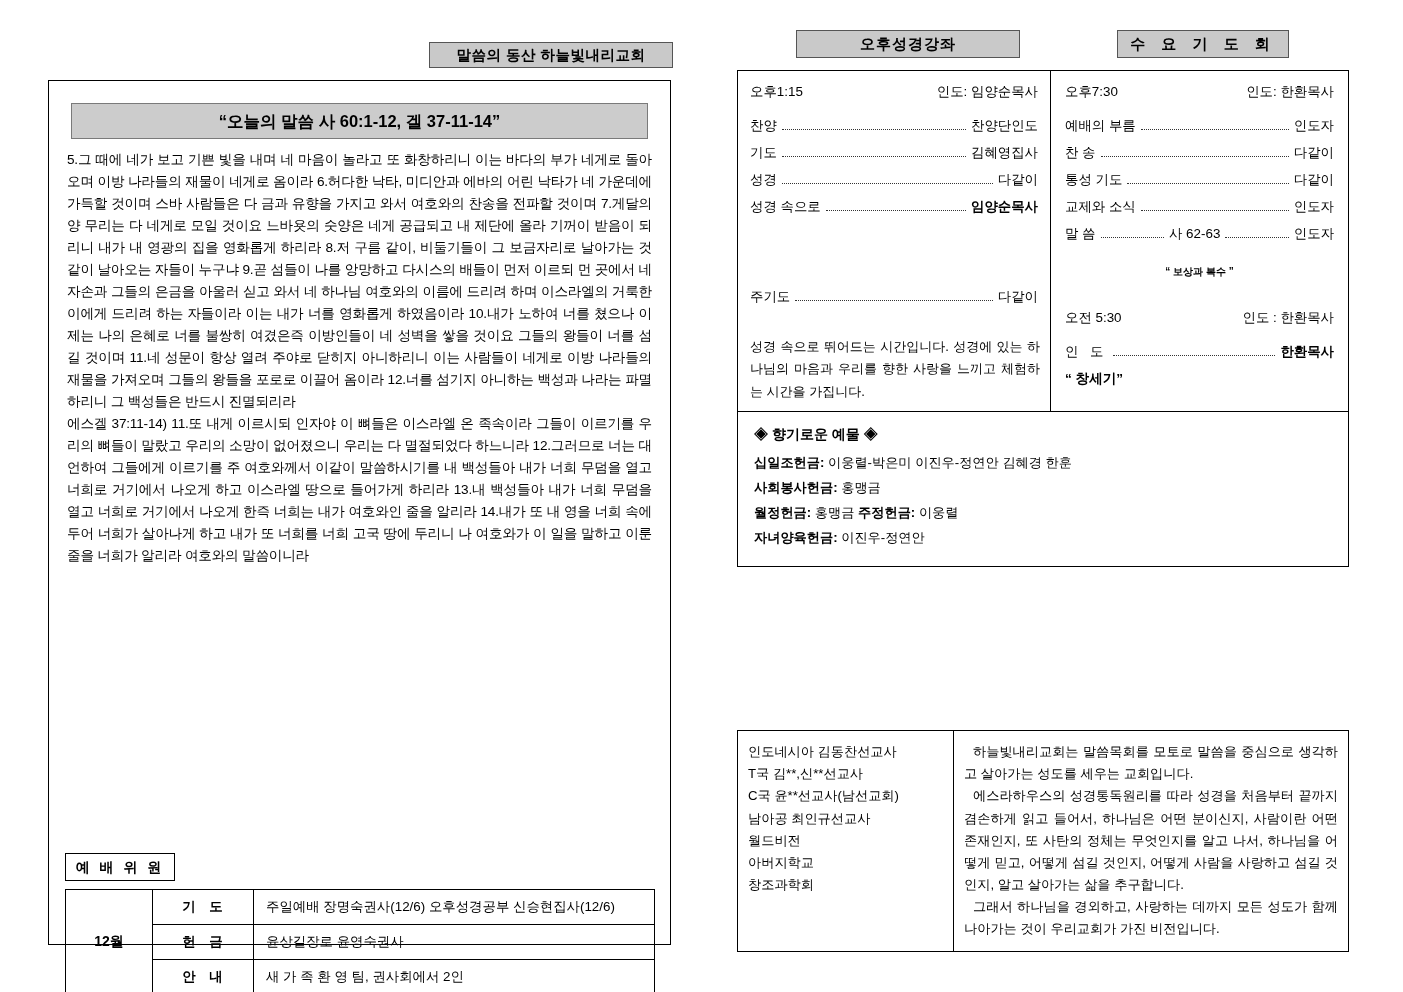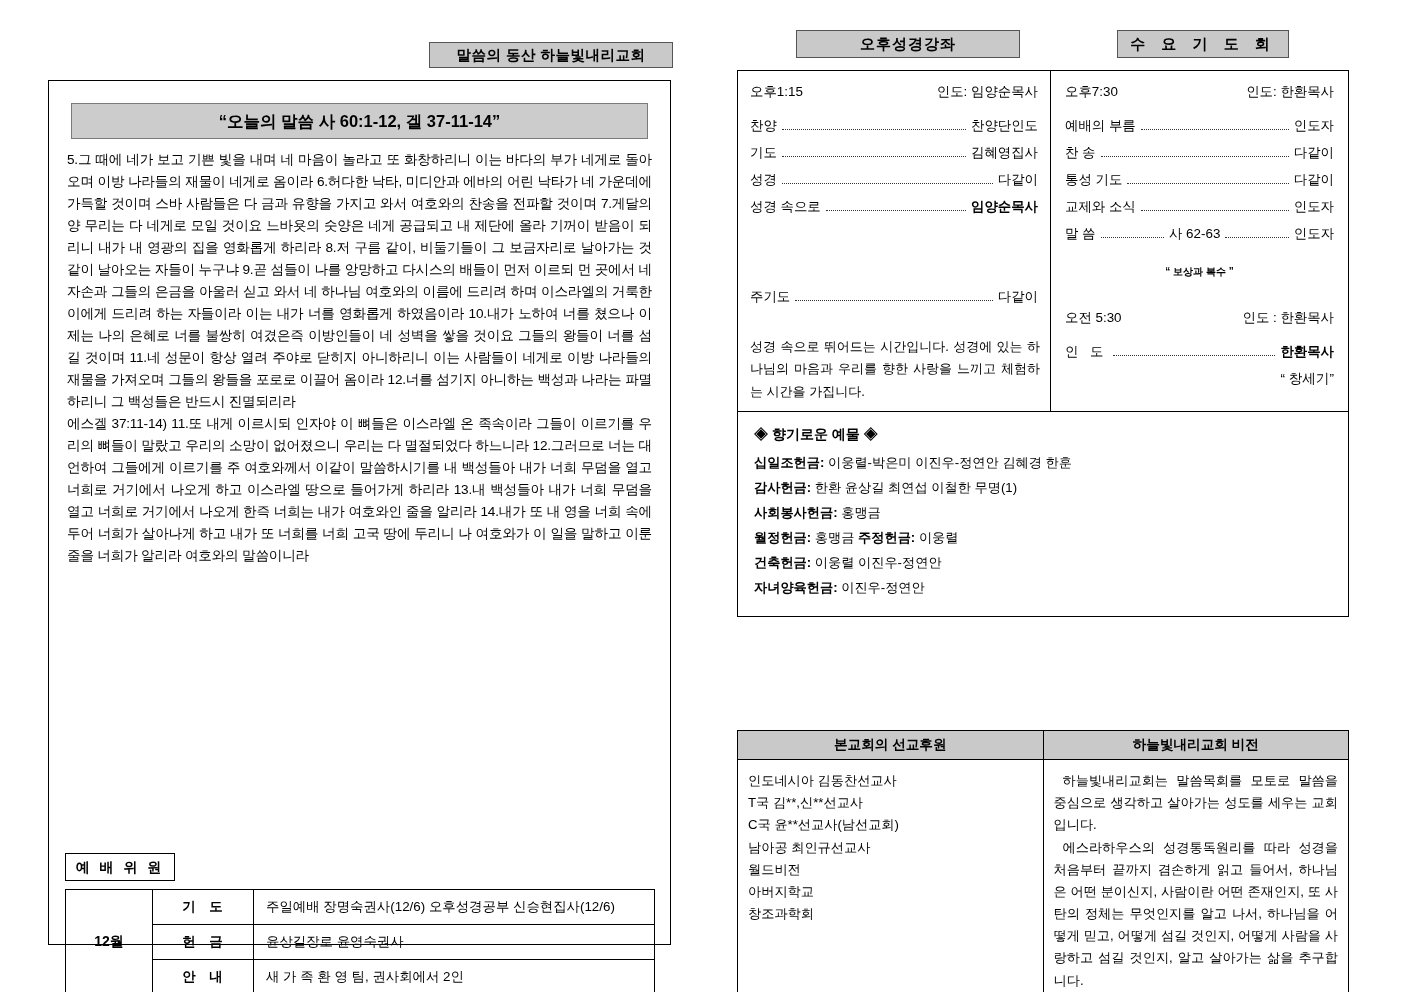--- a/index.html
+++ b/index.html
@@ -241,23 +241,23 @@
     font-weight: bold;
     font-size: 15px;
     height: 26px;
     line-height: 26px;
     letter-spacing: 6px;
   }
   .dawn-body {
     padding: 10px 14px 10px 14px;
   }
   .dawn-quote {
-    text-align: right;
+    text-align: left;
     font-size: 13.6px;
-    font-weight: normal;
+    font-weight: bold;
     margin-top: 8px;
   }
 
   .offering-sec {
     border-top: 1px solid #000;
     padding: 14px 16px 12px 16px;
   }
   .offering-title {
     font-size: 14px;
     font-weight: bold;
@@ -442,50 +442,38 @@
       </div>
 
       <div class="offering-sec">
         <div class="offering-title">◈  향기로운 예물  ◈</div>
 
         <div class="offering-line">
           <span class="k">십일조헌금:</span>
           <span>이웅렬-박은미 이진우-정연안 김혜경 한훈</span>
         </div>
         <div class="offering-line">
-          <span class="k">감사헌금:</span>
-          <span>한환 윤상길 최연섭 이철한 무명(1)</span>
-        </div>
-        <div class="offering-line">
           <span class="k">사회봉사헌금:</span>
           <span>홍맹금</span>
         </div>
         <div class="offering-line">
           <span class="k">월정헌금:</span>
           <span>홍맹금</span>
           <span class="k2">주정헌금:</span>
           <span>이웅렬</span>
         </div>
         <div class="offering-line">
-          <span class="k">건축헌금:</span>
-          <span>이웅렬 이진우-정연안</span>
-        </div>
-        <div class="offering-line">
           <span class="k">자녀양육헌금:</span>
           <span>이진우-정연안</span>
         </div>
       </div>
     </div>
 
     <table class="bottom-table">
       <tbody>
-          <tr>
-        <th class="left-cell">본교회의 선교후원</th>
-        <th>하늘빛내리교회 비전</th>
-      </tr>
       <tr>
         <td class="left-cell">
           <div class="mission-item">인도네시아 김동찬선교사</div>
           <div class="mission-item">T국 김**,신**선교사</div>
           <div class="mission-item">C국 윤**선교사(남선교회)</div>
           <div class="mission-item">남아공 최인규선교사</div>
           <div class="mission-item">월드비전</div>
           <div class="mission-item">아버지학교</div>
           <div class="mission-item">창조과학회</div>
         </td>

